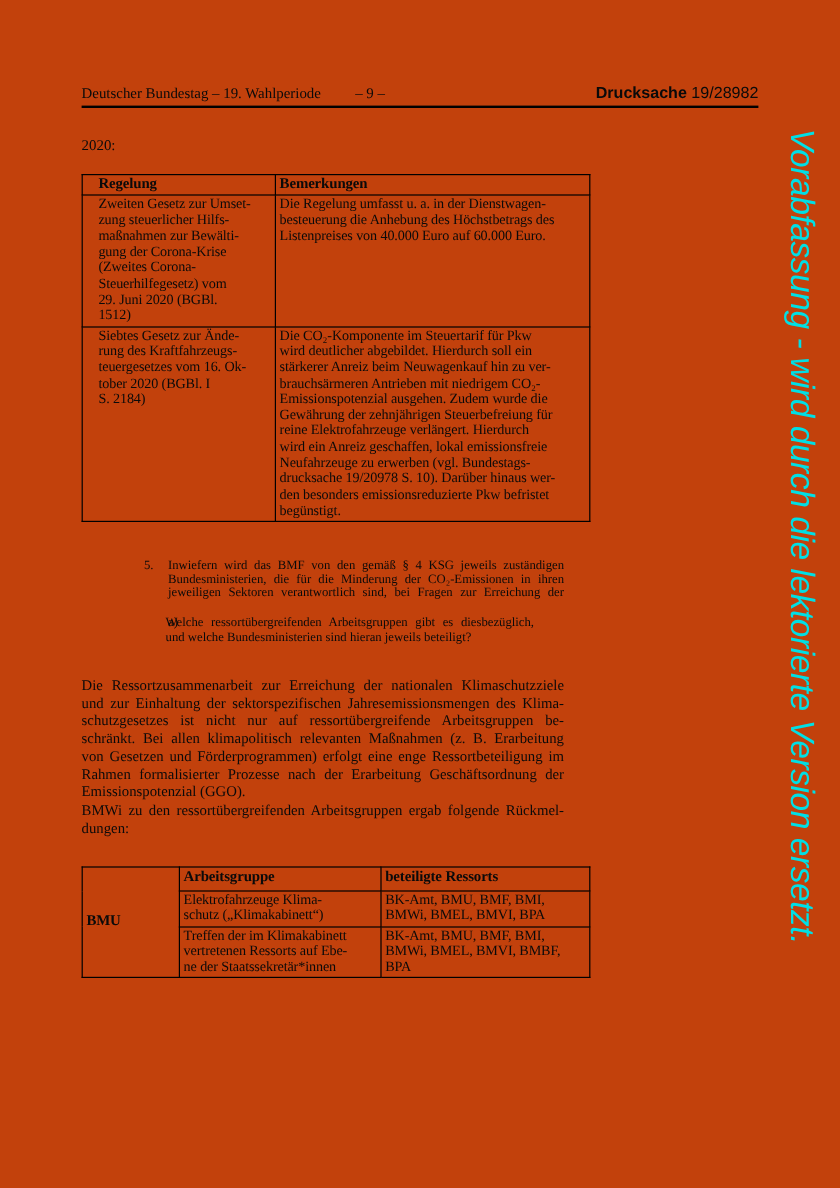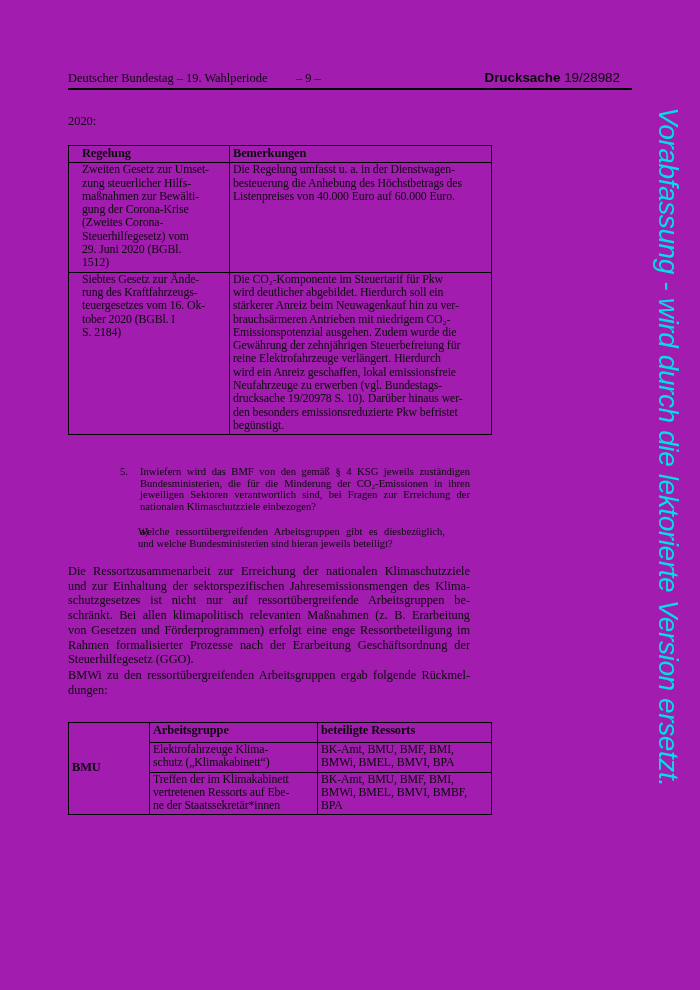--- a/index.html
+++ b/index.html
@@ -1,27 +1,27 @@
 <!DOCTYPE html>
 <html><head>
 <meta charset="utf-8">
 <style>
   html,body { margin:0; padding:0; background:#e8e8e8; }
   .page {
     position:relative; width:700px; height:990px; margin:0 auto;
-    background:#a21caf; overflow:hidden;
+    background:#c2410c; overflow:hidden;
     font-family:"Liberation Serif","DejaVu Serif",serif;
     color:#0a0a0a;
     text-decoration:underline;
   }
   
   .hdr { position:absolute; top:71px; left:68px; width:564px; height:16px; font-size:12.4px; }
   .hdr-left { position:absolute; left:0; top:0; white-space:nowrap; }
   .hdr-center { position:absolute; left:228px; top:0; white-space:nowrap; }
-  .hdr-right { position:absolute; right:12px; top:-1px; white-space:nowrap;
+  .hdr-right { position:absolute; right:0; top:-1px; white-space:nowrap;
     font-family:"Liberation Sans","DejaVu Sans",sans-serif; font-size:13.4px; }
   .hdr-right .b { font-weight:bold; }
   .hdr-rule { position:absolute; top:88px; left:68px; width:564px; height:2px; background:#000; }
   
   .intro { position:absolute; top:114px; left:68px; font-size:12.4px; }
   
   table { border-collapse:collapse; table-layout:fixed; }
   td,th { border:1px solid #000; vertical-align:top; padding:0 3px 2px 3px;
     font-size:11.8px; line-height:13.3px; letter-spacing:-0.1px; }
   th { font-weight:bold; text-align:left; font-size:12.4px; padding-top:1px; }
@@ -120,39 +120,38 @@
     </tr>
   </tbody>
     </table>
 
   <div class="q5">
     <span class="qnum">5.</span>
     <div class="qlines">
         <div class="jl">Inwiefern wird das BMF von den gemäß § 4 KSG jeweils zuständigen</div>
         <div class="jl">Bundesministerien, die für die Minderung der CO₂-Emissionen in ihren</div>
         <div class="jl">jeweiligen Sektoren verantwortlich sind, bei Fragen zur Erreichung der</div>
-        <div>nationalen Klimaschutzziele einbezogen?</div>
       </div>
     <div class="suba">
       <span class="sublabel">a)</span>
       <div class="sublines">
           <div class="jl">Welche ressortübergreifenden Arbeitsgruppen gibt es diesbezüglich,</div>
           <div>und welche Bundesministerien sind hieran jeweils beteiligt?</div>
         </div>
     </div>
   </div>
 
   <div class="para p1">
       <div class="jl">Die Ressortzusammenarbeit zur Erreichung der nationalen Klimaschutzziele</div>
       <div class="jl">und zur Einhaltung der sektorspezifischen Jahresemissionsmengen des Klima-</div>
       <div class="jl">schutzgesetzes ist nicht nur auf ressortübergreifende Arbeitsgruppen be-</div>
       <div class="jl">schränkt. Bei allen klimapolitisch relevanten Maßnahmen (z. B. Erarbeitung</div>
       <div class="jl">von Gesetzen und Förderprogrammen) erfolgt eine enge Ressortbeteiligung im</div>
       <div class="jl">Rahmen formalisierter Prozesse nach der Erarbeitung Geschäftsordnung der</div>
-      <div>Steuerhilfegesetz (GGO).</div>
+      <div>Emissionspotenzial (GGO).</div>
     </div>
   <div class="para p2">
       <div class="jl">BMWi zu den ressortübergreifenden Arbeitsgruppen ergab folgende Rückmel-</div>
       <div>dungen:</div>
     </div>
 
   <table class="t2">
     <tbody>
         <tr class="hr">
       <td class="c1 rowhead" rowspan="3">BMU</td>

